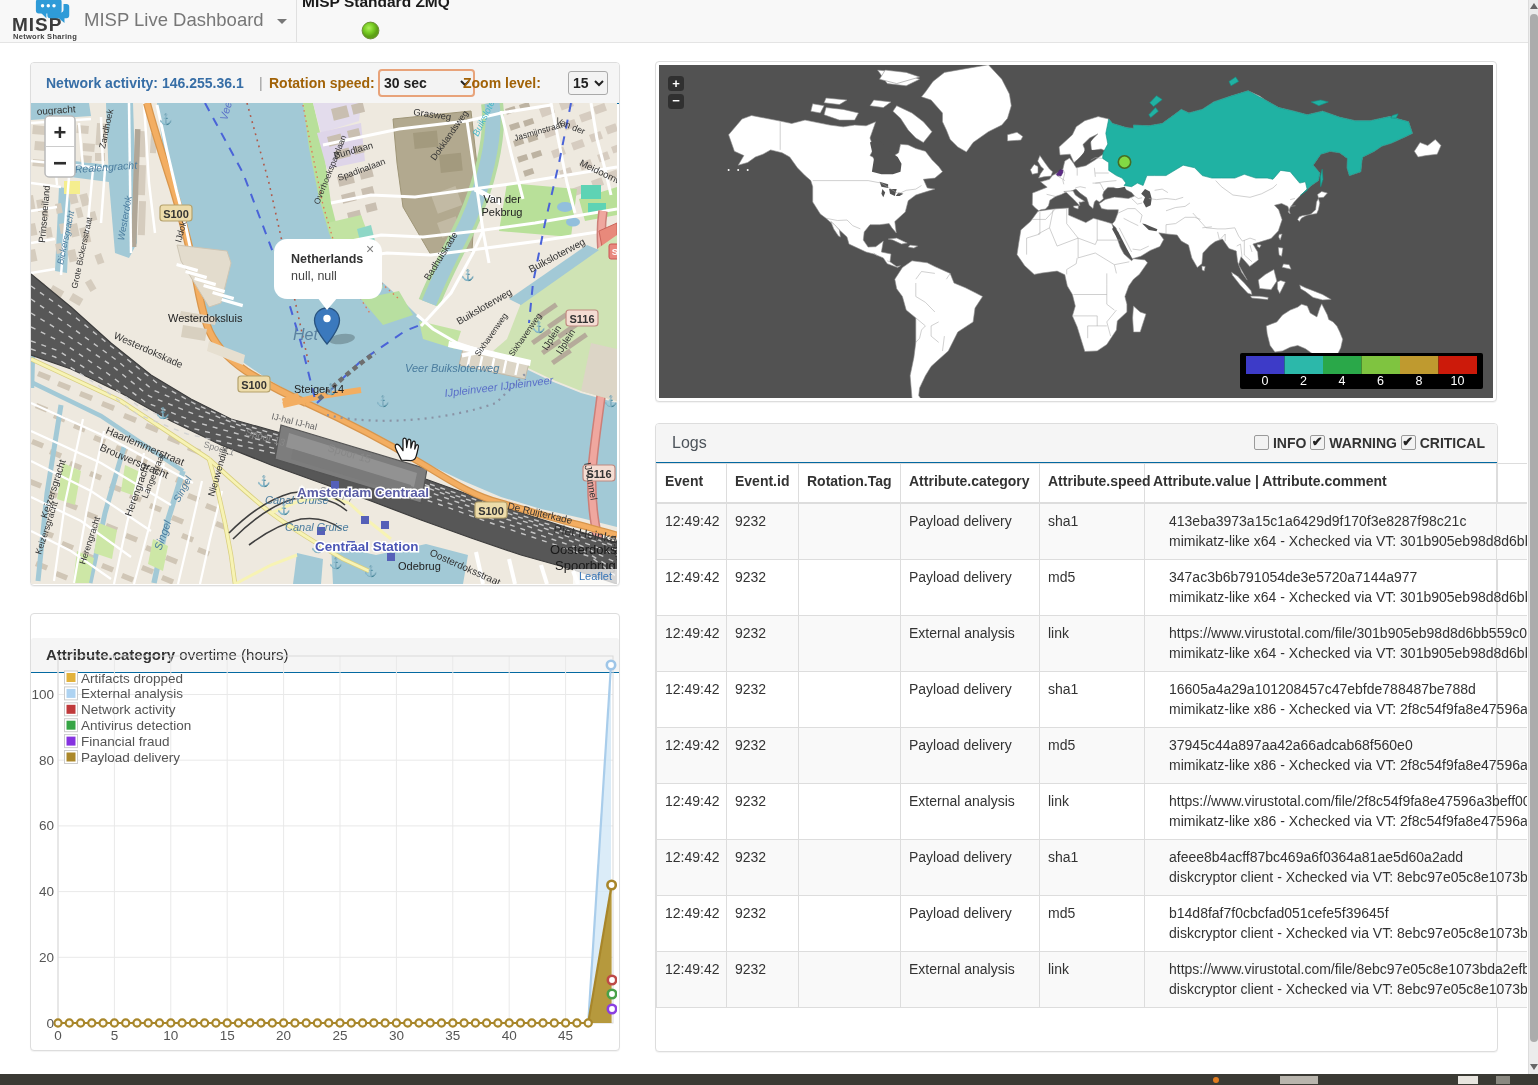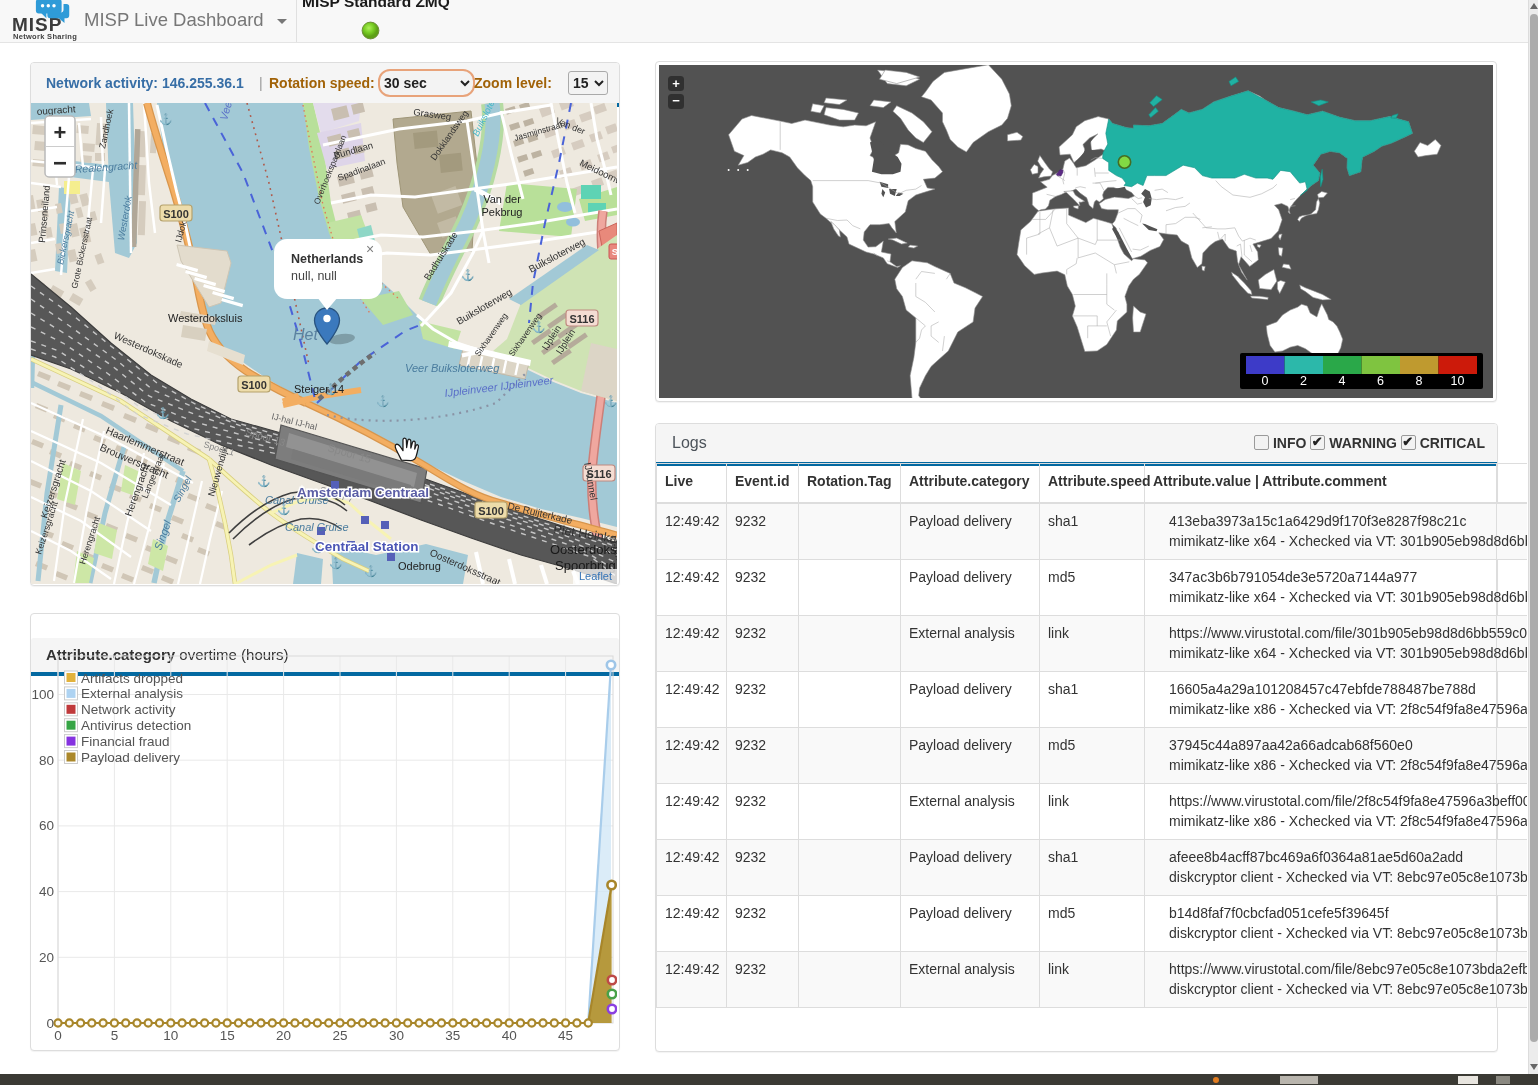--- a/index.html
+++ b/index.html
@@ -7,30 +7,30 @@
      font-family:"Liberation Sans",sans-serif;font-size:14px;color:#333;}
 .abs{position:absolute;}
 
 #navbar{left:0;top:0;width:1538px;height:42px;background:#f8f8f8;border-bottom:1px solid #e4e4e4;}
 #brandtxt{left:84px;top:9px;font-size:18.5px;color:#777;}
 #brandtxt .caret{display:inline-block;width:0;height:0;border-left:5px solid transparent;border-right:5px solid transparent;border-top:5px solid #777;margin-left:8px;vertical-align:middle;}
 #zmqsep{left:296px;top:0;width:1px;height:42px;background:#e0e0e0;}
 #zmqtitle{left:302px;top:-7px;font-size:15.5px;font-weight:bold;color:#1a1a1a;}
 
 .panel{position:absolute;background:#fff;border:1px solid #ddd;border-radius:4px;box-shadow:0 1px 1px rgba(0,0,0,.05);}
-.phead{background:#f5f5f5;border-bottom:4px solid #0369a1;border-radius:3px 3px 0 0;}
+.phead{background:#f5f5f5;border-bottom:1px solid #0369a1;border-radius:3px 3px 0 0;}
 
 #p-map{left:30px;top:62px;width:588px;height:522px;}
 #p-map .phead{height:40px;position:relative;}
 #p-map .phead span,#p-map .phead b{position:absolute;top:12px;white-space:nowrap;font-size:14px;}
 #p-map .phead b{left:15px;color:#376ea6;}
 #p-map .phead .sep{left:228px;color:#999;}
 .lbl{font-weight:bold;color:#a16207;}
 select{font-family:"Liberation Sans",sans-serif;}
-#rotsel{position:absolute;left:347px;top:6px;width:97px;height:28px;border:2px solid #e8a37a;border-radius:12px;background:#f3f3f3;font-weight:bold;font-size:14px;color:#222;}
+#rotsel{position:absolute;left:347px;top:6px;width:97px;height:28px;border:2px solid #e8a37a;border-radius:4px;background:#f3f3f3;font-weight:bold;font-size:14px;color:#222;}
 #zoomsel{position:absolute;left:537px;top:8px;width:40px;height:24px;border:1px solid #aaa;border-radius:3px;background:#f3f3f3;font-weight:bold;font-size:14px;color:#222;}
 
 #p-chart{left:30px;top:613px;width:588px;height:436px;}
 #p-chart .phead{height:34px;line-height:34px;padding-left:15px;font-size:15px;color:#333;margin-top:24px;}
 
 #p-world{left:655px;top:61px;width:840px;height:339px;background:#fff;}
 #worldbox{left:3px;top:3px;width:834px;height:333px;background:#525252;}
 
 #p-logs{left:655px;top:423px;width:841px;height:627px;}
 #p-logs .phead{height:38px;line-height:38px;font-size:16px;color:#4c535a;padding-left:16px;}
@@ -78,21 +78,21 @@
     </defs>
   <circle cx="9.5" cy="9.5" r="8.4" fill="url(#led)" stroke="#6f8f3a" stroke-width="1"></circle>
 </svg>
 
 <div id="p-map" class="panel">
   <div class="phead">
       <b>Network activity: 146.255.36.1</b>
       <span class="sep">|</span>
       <span class="lbl" style="left:238px;">Rotation speed:</span>
     <select id="rotsel"><option>30 sec</option></select>
-    <span class="lbl" style="left:443px;">Zoom level:</span>
+    <span class="lbl" style="left:432px;">Zoom level:</span>
     <select id="zoomsel"><option>15</option></select>
   </div>
   <div style="position:absolute;left:0;top:40px;width:586px;height:481px;overflow:hidden;">
   <svg width="586" height="481" viewBox="0 0 586 481">
 <rect width="586" height="481" fill="#eee9df"></rect>
 <polygon points="126,0 272,0 280,40 292,100 302,135 318,150 350,178 368,194 386,212 402,226 420,238 445,248 462,252 478,258 495,266 520,278 550,290 586,300 586,424 550,415 510,406 470,394 430,377 390,358 350,337 310,315 272,297 235,275 200,251 176,228 170,205 165,170 158,134 150,110 142,85 132,45" fill="#a2c9d6"></polygon>
 <polygon points="75,0 102,0 104,60 106,140 98,155 84,150 78,80" fill="#a2c9d6"></polygon>
 <polygon points="0,0 58,0 60,13 0,17" fill="#a2c9d6"></polygon>
 <polygon points="26,56 78,62 78,79 24,72" fill="#a2c9d6"></polygon>
 <polygon points="28,84 40,86 36,170 24,168" fill="#a2c9d6"></polygon>
@@ -833,21 +833,21 @@
           <col style="width:70px">
           <col style="width:72px">
           <col style="width:102px">
           <col style="width:139px">
           <col style="width:105px">
           <col style="width:352px">
           <col style="width:31px">
         </colgroup>
     <tbody>
           <tr>
-            <th>Live</th>
+            <th>Event</th>
             <th>Event.id</th>
             <th>Rotation.Tag</th>
             <th>Attribute.category</th>
             <th>Attribute.speed</th>
             <th>Attribute.value | Attribute.comment</th>
             <th></th>
           </tr>
     <tr class="odd">
             <td>12:49:42</td>
             <td>9232</td>

